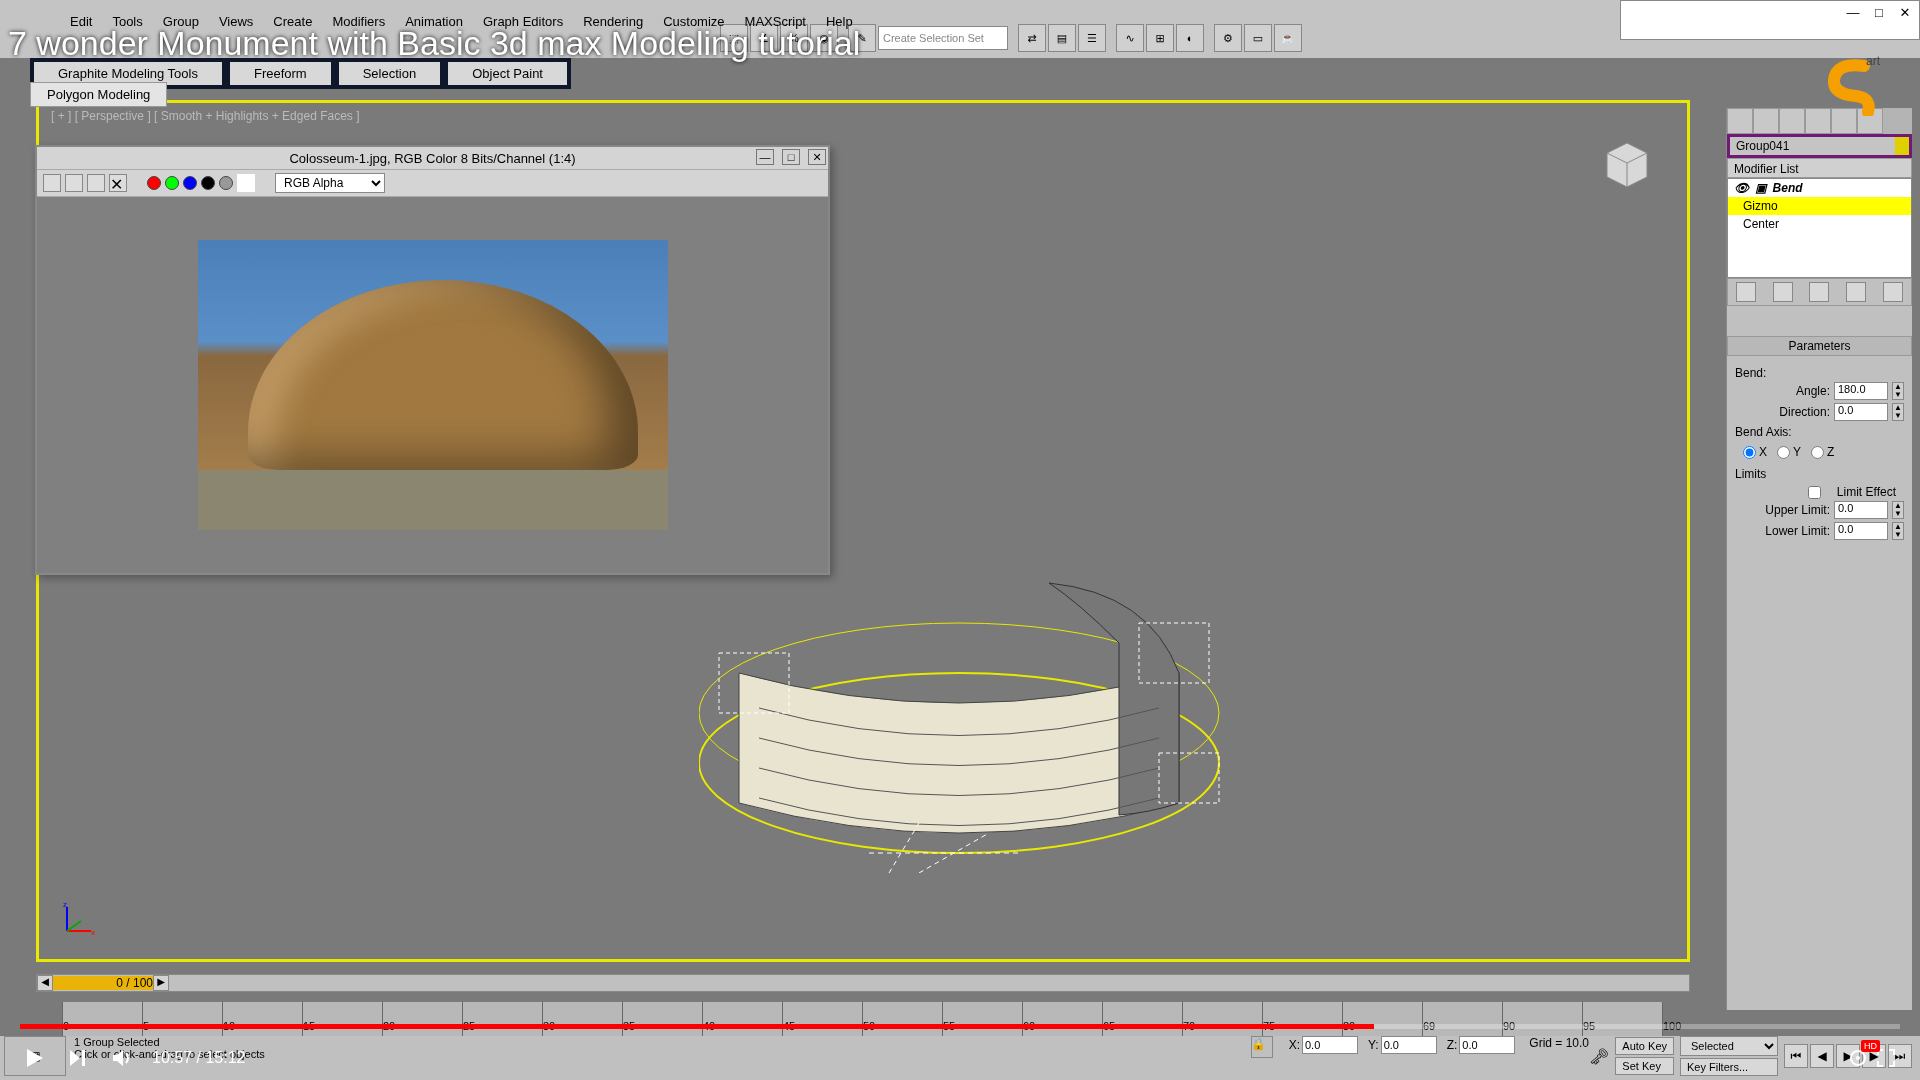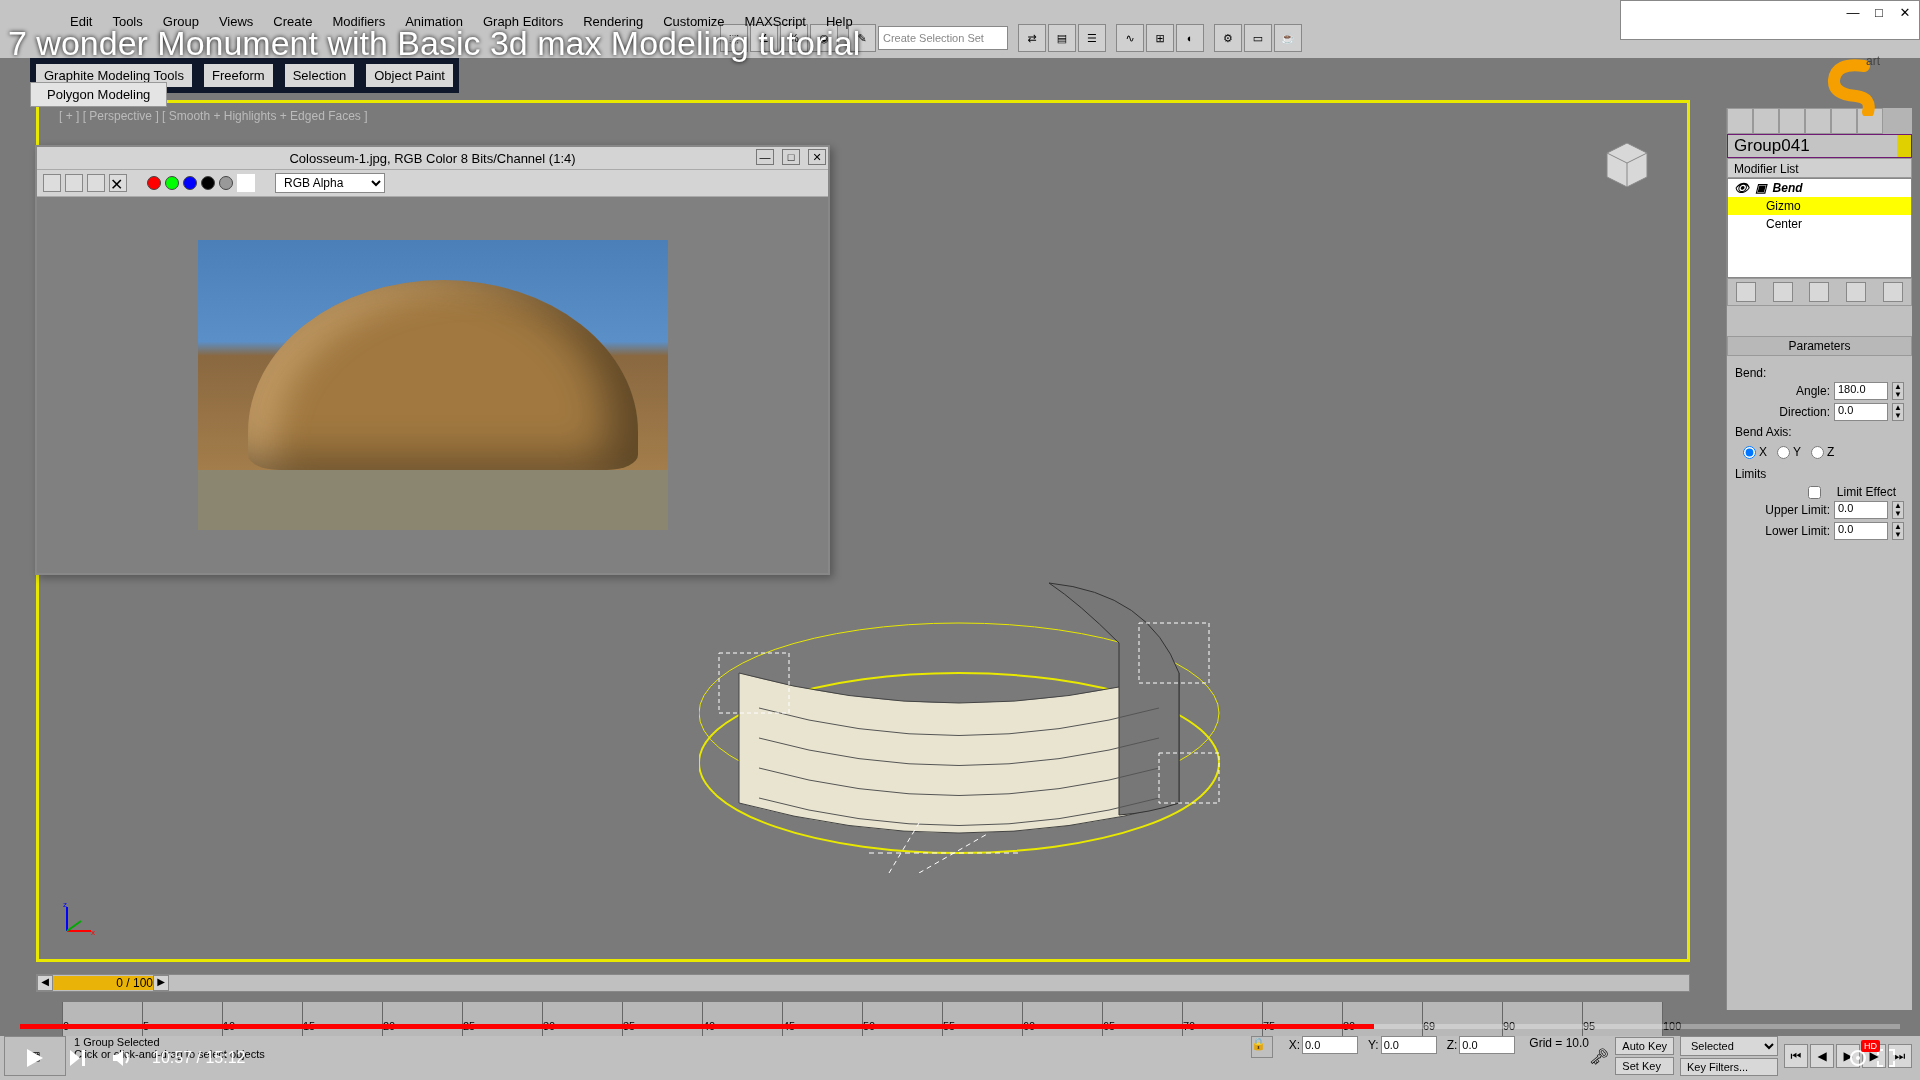--- a/index.html
+++ b/index.html
@@ -13,26 +13,26 @@
 .video-title { position: absolute; top: 24px; left: 8px; font-size: 34px; color: #ffffff; text-shadow: 0 0 4px #000; z-index: 10; }
 
 
 .toolbar { position: absolute; top: 18px; left: 0; right: 0; height: 40px; background: #c4c4c4; display: flex; align-items: center; gap: 2px; padding-left: 720px; z-index: 1; }
 .tool-btn { width: 28px; height: 28px; background: #d0d0d0; border: 1px solid #888; display:flex; align-items:center; justify-content:center; font-size:11px; }
 .tool-sep { width: 6px; }
 .selset { width: 130px; height: 24px; background: #fff; border: 1px solid #888; font-size: 11px; padding-left: 4px; display:flex; align-items:center; color:#888; }
 
 
 .ribbon-tabs { position: absolute; top: 58px; left: 30px; display: flex; font-size: 13px; z-index:2; }
-.ribbon-tabs span { padding: 4px 8px; background: #d8d8d8; border: 6px solid #0f172a; }
+.ribbon-tabs span { padding: 4px 24px; background: #d8d8d8; border: 4px solid #0f172a; }
 .ribbon-sub { position: absolute; top: 82px; left: 30px; font-size: 13px; background: #e4e4e4; border:1px solid #999; padding: 4px 16px; z-index:2; }
 
 
 .viewport { position: absolute; top: 100px; left: 36px; width: 1654px; height: 862px; background: #7a7a7a; border: 3px solid #e8e800; }
-.vp-label { position: absolute; top: 6px; left: 20px; font-size: 12px; color: #bbb; }
+.vp-label { position: absolute; top: 6px; left: 12px; font-size: 12px; color: #bbb; }
 .viewcube { position: absolute; top: 30px; right: 30px; width: 60px; height: 54px; }
 .axis-gizmo { position: absolute; bottom: 20px; left: 20px; width: 40px; height: 40px; }
 
 
 .ref-window { position: absolute; top: 145px; left: 35px; width: 795px; height: 430px; background: #c4c4c4; border: 2px solid #888; box-shadow: 3px 3px 8px rgba(0,0,0,0.3); z-index: 5; }
 .ref-title { height: 22px; background: #d4d4d4; display: flex; align-items: center; justify-content: center; font-size: 13px; position: relative; }
 .ref-title-icons { position: absolute; right: 2px; top: 2px; display: flex; gap: 8px; }
 .ref-title-icons span { width: 18px; height: 16px; border: 1px solid #777; display:flex; align-items:center; justify-content:center; font-size:11px; }
 .ref-toolbar { height: 28px; background: #d4d4d4; display: flex; align-items: center; gap: 4px; padding: 0 6px; border-top:1px solid #aaa; border-bottom:1px solid #aaa; }
 .ref-toolbar .rt-btn { width: 18px; height: 18px; border: 1px solid #888; background:#ddd; }
@@ -45,28 +45,28 @@
 .col-ground { position:absolute; bottom:0; left:0; right:0; height:60px; background:#8a8670; }
 
 
 .model-area { position: absolute; top: 420px; left: 620px; width: 700px; height: 440px; }
 .model-curve { position:absolute; top:30px; left:40px; width:560px; height:320px; }
 
 
 .right-panel { position: absolute; top: 108px; right: 8px; width: 186px; bottom: 70px; background: #c0c0c0; border-left:1px solid #888; z-index:3; }
 .panel-tabs { height: 26px; background: #b4b4b4; display:flex; }
 .panel-tabs .pt { width: 26px; height:26px; border:1px solid #999; background:#c8c8c8; }
-.obj-name { height: 24px; background: #c4c4c4; border:1px solid #701a75; display:flex; align-items:center; padding-left:6px; font-size:17px; position:relative; }
+.obj-name { height: 24px; background: #c4c4c4; border:3px solid #701a75; display:flex; align-items:center; padding-left:6px; font-size:12px; position:relative; }
 .obj-name::after { content:""; position:absolute; right:0; top:0; bottom:0; width:14px; background:#e0d000; }
 .mod-list-lbl { height: 20px; font-size:12px; padding:3px 6px; border:1px solid #999; background:#d0d0d0; }
 .mod-stack { height: 100px; background: #fff; border:1px solid #888; font-size:12px; }
 .mod-item { padding: 2px 6px; display:flex; align-items:center; gap:6px; }
 .mod-item.bold { font-weight:bold; font-style:italic; }
 .mod-item.sel { background: #ffff00; }
-.mod-sub { padding-left: 38px; }
+.mod-sub { padding-left: 15px; }
 .stack-btns { height: 28px; border:1px solid #999; display:flex; align-items:center; justify-content:space-around; }
 .stack-btns span{ width:20px; height:20px; border:1px solid #888; background:#d8d8d8; }
 .param-hdr { height: 20px; background:#b8b8b8; text-align:center; font-size:12px; padding-top:2px; border:1px solid #999; margin-top:30px; }
 .param-body { padding: 6px 8px; font-size:12px; }
 .param-group-lbl { font-size:12px; margin: 4px 0 2px; }
 .param-row { display:flex; align-items:center; justify-content:flex-end; gap:4px; margin-bottom:3px; }
 .param-row label { font-size:12px; }
 .spinner { width: 54px; height: 18px; border:1px solid #888; background:#fff; font-size:11px; padding-left:3px; }
 .spin-btns { width:12px; height:18px; background:#d0d0d0; border:1px solid #888; font-size:8px; display:flex; flex-direction:column; }
 .spin-btns span{height:50%; text-align:center; line-height:7px;}

